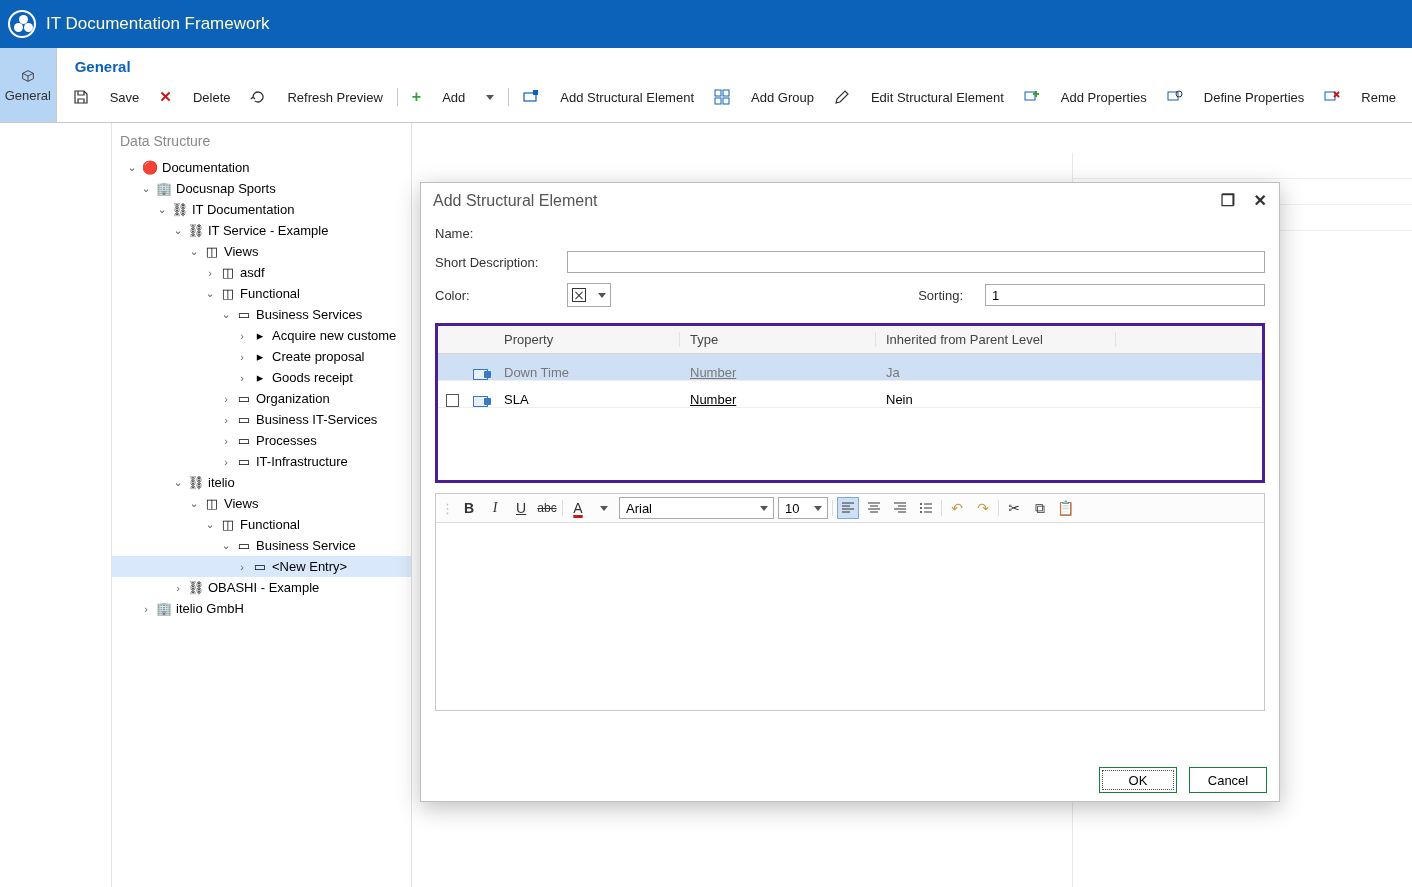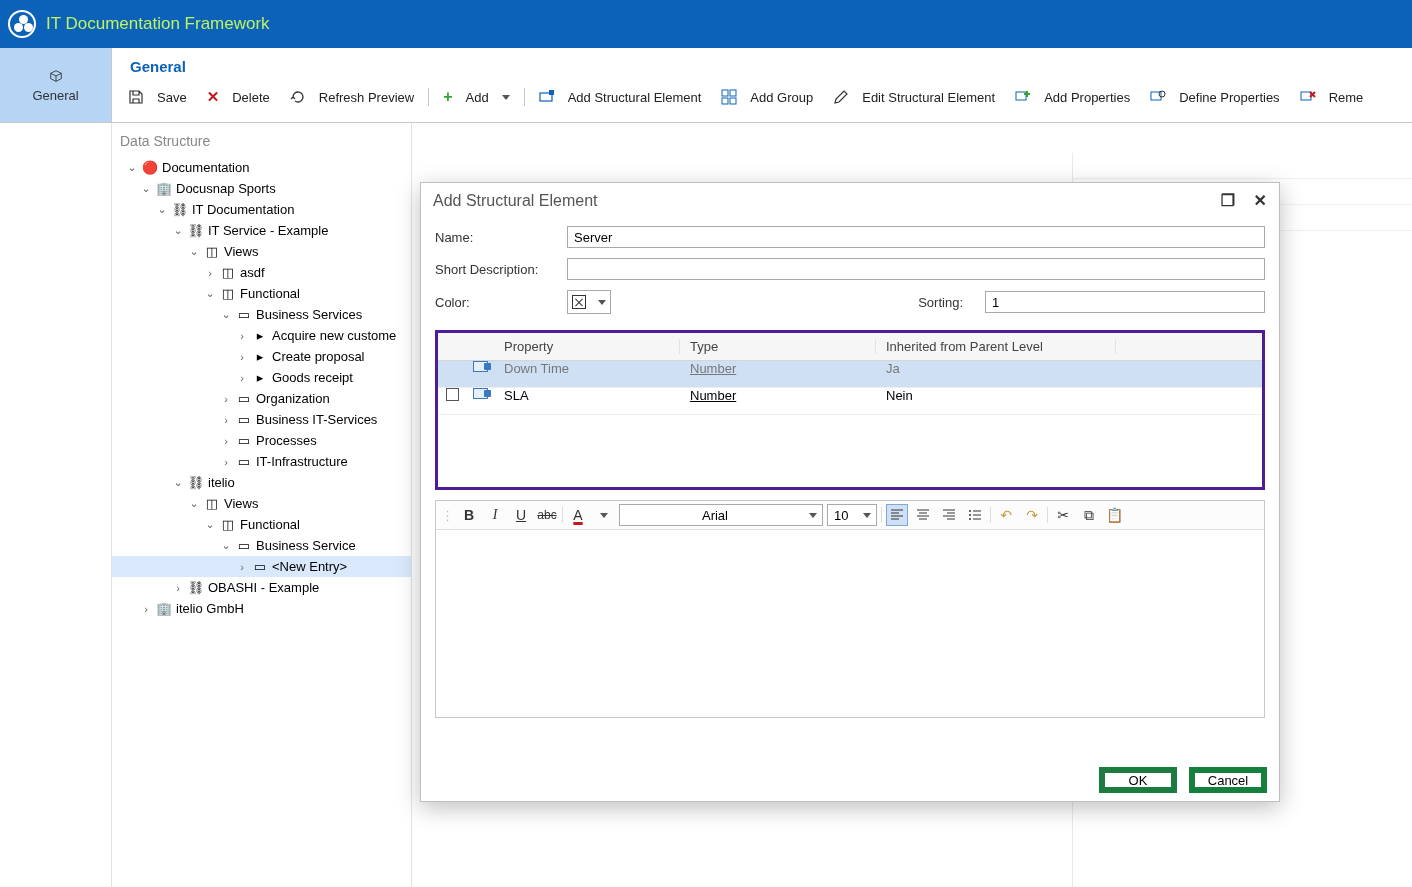--- a/index.html
+++ b/index.html
@@ -7,21 +7,21 @@
     font-family: "Segoe UI", Tahoma, sans-serif;
     font-size: 13px;
     background: #fff;
     overflow: hidden;
     width: 1412px;
     height: 887px;
   }
   .titlebar {
     height: 48px;
     background: #0b62b8;
-    color: #bef264;
+    color: #fef9c3;
     display: flex;
     align-items: center;
     padding: 0 8px;
     font-size: 17px;
     font-weight: 400;
   }
   .titlebar .logo-icon {
     width: 28px; height: 28px;
     margin-right: 10px;
     border: 2px solid #fff;
@@ -54,21 +54,21 @@
   .section-title{
     color:#0b62b8;font-size:15px;font-weight:600;
     padding:10px 18px 10px 18px;
   }
   .toolbar{
     display:flex;align-items:center;gap:0;padding:0 6px 6px 6px;height:30px;font-size:13px;
     color:#222;
     white-space:nowrap;overflow:hidden;
   }
   .toolbar .tb-btn{
-    display:flex;align-items:center;padding:2px 10px;cursor:pointer;gap:13px;
+    display:flex;align-items:center;padding:2px 10px;cursor:pointer;gap:21px;
   }
   .toolbar .sep{width:1px;height:18px;background:#c8c8c8;margin:0 4px;}
   .icon-sm{width:16px;height:16px;flex:0 0 16px;}
   .red{color:#c01a1a;}
   .green{color:#3aa13a;}
 
   .main{display:flex;height:calc(887px - 48px - 75px);}
   .left-label{
     width:112px;border-right:1px solid #e2e2e2;background:#fff;
   }
@@ -129,21 +129,21 @@
   .caret-down{width:0;height:0;border-left:4px solid transparent;border-right:4px solid transparent;border-top:5px solid #555;}
   .sort-input{width:280px;border:1px solid #a9a9a9;height:22px;padding:2px 6px;font:inherit;}
   .grid{border:3px solid #4c1d95;margin-top:6px;height:160px;overflow:hidden;}
   .grid-head{display:flex;background:#f6f6f6;border-bottom:1px solid #d5d5d5;height:28px;align-items:center;font-size:13px;color:#444;}
   .gh-c0{width:28px;border-right:1px solid #e3e3e3;}
   .gh-c1{width:28px;border-right:1px solid #e3e3e3;}
   .gh-c2{width:186px;padding-left:10px;border-right:1px solid #e3e3e3;}
   .gh-c3{width:196px;padding-left:10px;border-right:1px solid #e3e3e3;}
   .gh-c4{width:240px;padding-left:10px;border-right:1px solid #e3e3e3;}
   .gh-c5{flex:1;}
-  .grid-row{display:flex;align-items:flex-start;height:27px;font-size:13px;border-bottom:1px solid #eee;}
+  .grid-row{display:flex;align-items:flex-end;height:27px;font-size:13px;border-bottom:1px solid #eee;}
   .grid-row.sel{background:#cfe0f5;color:#777;}
   .gc0{width:28px;display:flex;justify-content:center;}
   .gc1{width:28px;display:flex;justify-content:center;align-items:center;}
   .gc2{width:186px;padding-left:10px;}
   .gc3{width:196px;padding-left:10px;text-decoration:underline;}
   .gc4{width:240px;padding-left:10px;}
   .gc5{flex:1;}
   .cb{width:13px;height:13px;border:1px solid #555;background:#fff;}
   .prop-icon{width:15px;height:11px;border:1px solid #3a78c2;position:relative;background:#e6f0fb;}
   .prop-icon::after{content:"";position:absolute;right:-4px;top:1px;width:7px;height:7px;background:#3a78c2;border-radius:1px;}
@@ -151,21 +151,21 @@
   
   .rtx{border:1px solid #c8c8c8;height:218px;display:flex;flex-direction:column;margin-top:10px;}
   .rtx-tb{display:flex;align-items:center;gap:4px;padding:3px 5px;border-bottom:1px solid #ddd;background:#fcfcfc;}
   .rtx-tb .b{width:22px;height:22px;display:flex;align-items:center;justify-content:center;font-size:14px;color:#333;cursor:pointer;}
   .rtx-tb .b.active{background:#cfe0f5;border:1px solid #7aa9da;}
   .rtx-tb .sel{height:22px;border:1px solid #a9a9a9;padding:0 18px 0 6px;font:inherit;background:#fff;position:relative;display:flex;align-items:center;}
   .rtx-tb .sel .caret-down{position:absolute;right:5px;top:8px;}
   .rtx-body{flex:1;background:#fff;}
 
   .dlg-footer{display:flex;justify-content:flex-end;gap:12px;padding:8px 12px;}
-  .btn{min-width:78px;height:26px;border:6px solid #15803d;background:#fff;cursor:pointer;font:inherit;}
+  .btn{min-width:78px;height:26px;border:1px solid #15803d;background:#fff;cursor:pointer;font:inherit;}
   .btn.primary{outline:1px dotted #555;outline-offset:-4px;}
 
   
   svg{display:block;}
 </style>
 </head>
 <body>
 
 <div class="titlebar">
   <span class="logo-icon"></span>
@@ -385,21 +385,20 @@
   <div class="dlg-title">
     <span>Add Structural Element</span>
     <span class="dlg-actions">
       <span>❐</span>
       <span>✕</span>
     </span>
   </div>
   <div class="dlg-body">
     <div class="form-row">
       <label>Name:</label>
-      <input class="txt" value="Server" style="">
     </div>
     <div class="form-row">
       <label>Short Description:</label>
       <input class="txt" value="" style="">
     </div>
     <div class="form-row">
       <label>Color:</label>
       <div class="small-select">
         <span class="x-box"></span>
         <span class="caret-down"></span>
@@ -449,21 +448,21 @@
         <div class="b" style="font-style:italic;font-family:serif;">I</div>
         <div class="b" style="text-decoration:underline;">U</div>
         <div class="b" style="text-decoration:line-through;font-size:12px;">abc</div>
         <span style="width:1px;height:16px;background:#ddd;"></span>
         <div class="b" style="position:relative;">
             <span style="text-decoration:underline;text-decoration-color:#c01a1a;text-decoration-thickness:3px;">A</span>
           </div>
         <div class="b">
             <span class="caret-down"></span>
           </div>
-        <div class="sel" style="width:204px;justify-content:center;">
+        <div class="sel" style="width:155px;">
             <span>Arial</span>
             <span class="caret-down"></span>
           </div>
         <div class="sel" style="width:50px;">
             <span>10</span>
             <span class="caret-down"></span>
           </div>
         <span style="width:1px;height:16px;background:#ddd;"></span>
         <div class="b active">
             <svg width="14" height="12" viewBox="0 0 14 12">

